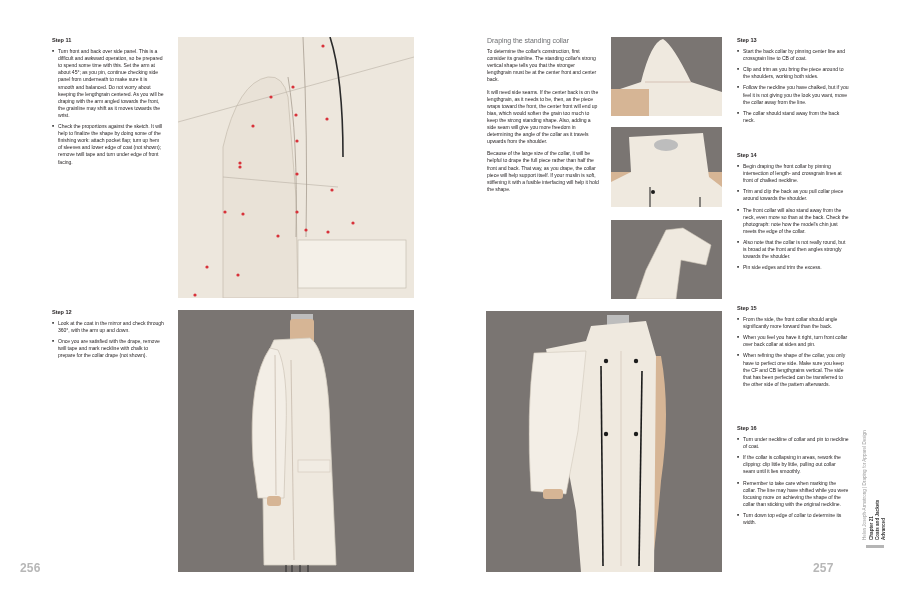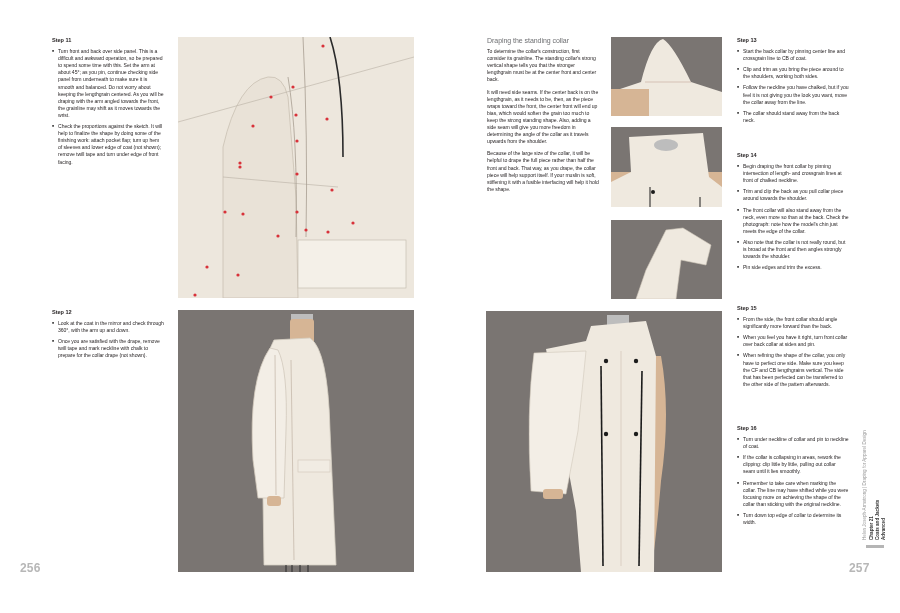--- a/index.html
+++ b/index.html
@@ -200,14 +200,14 @@
     <b>Chapter 21</b>
   </div>
   <div class="running-head" style="left:875px; top:540px;">
     <b>Coats and Jackets</b>
   </div>
   <div class="running-head" style="left:881px; top:540px;">
     <b>Advanced</b>
   </div>
   <div class="running-bar" style="left:866px; top:545px; width:18px; height:3px;"></div>
 
-  <div class="page-num" style="left:849px; top:561px;">257</div>
+  <div class="page-num" style="left:813px; top:561px;">257</div>
 </div>
 
 </body></html>

